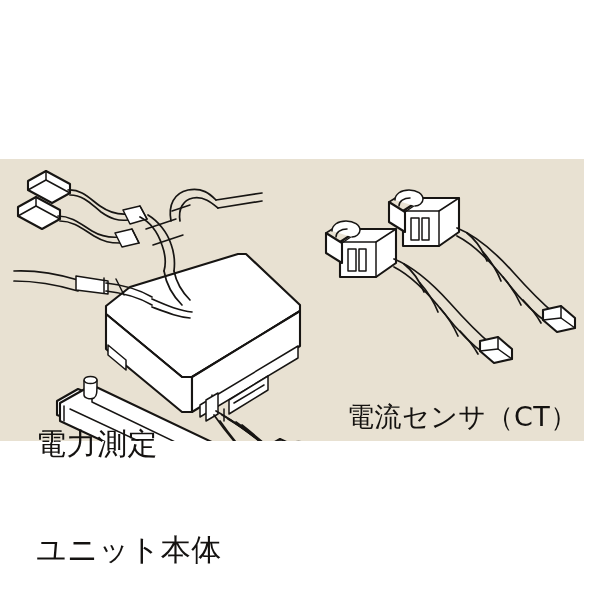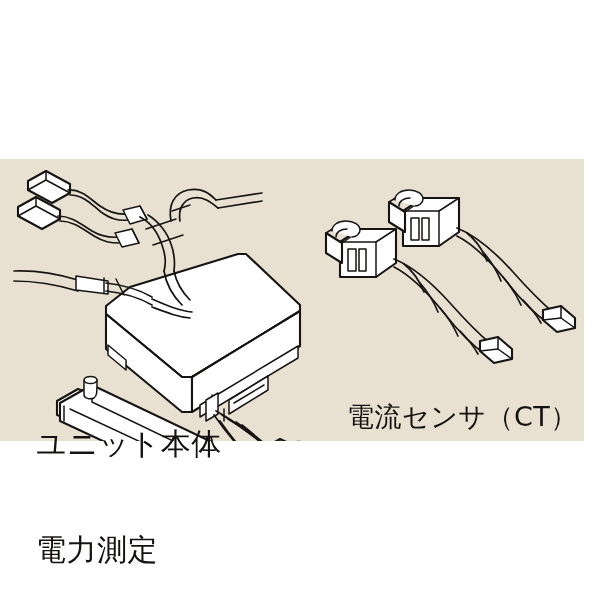--- a/index.html
+++ b/index.html
@@ -236,21 +236,21 @@
         <path class="sf" d="M543,151 L561,147 L575,159 L575,169 L557,173 L543,161 Z"></path>
         <path class="ln-t" d="M561,147 L561,159 L575,169"></path>
         <path class="ln-t" d="M561,159 L543,161"></path>
       </g>
 
     </svg>
 
   </div>
 
   <div class="label" id="label-unit">
+    <span class="lbl-line">電力測定</span>
     <span class="lbl-line">ユニット本体</span>
-    <span class="lbl-line">電力測定</span>
   </div>
 
   <div class="label" id="label-ct">
     <span class="lbl-line">電流センサ（CT）</span>
   </div>
 
 </div>
 
 </body></html>

